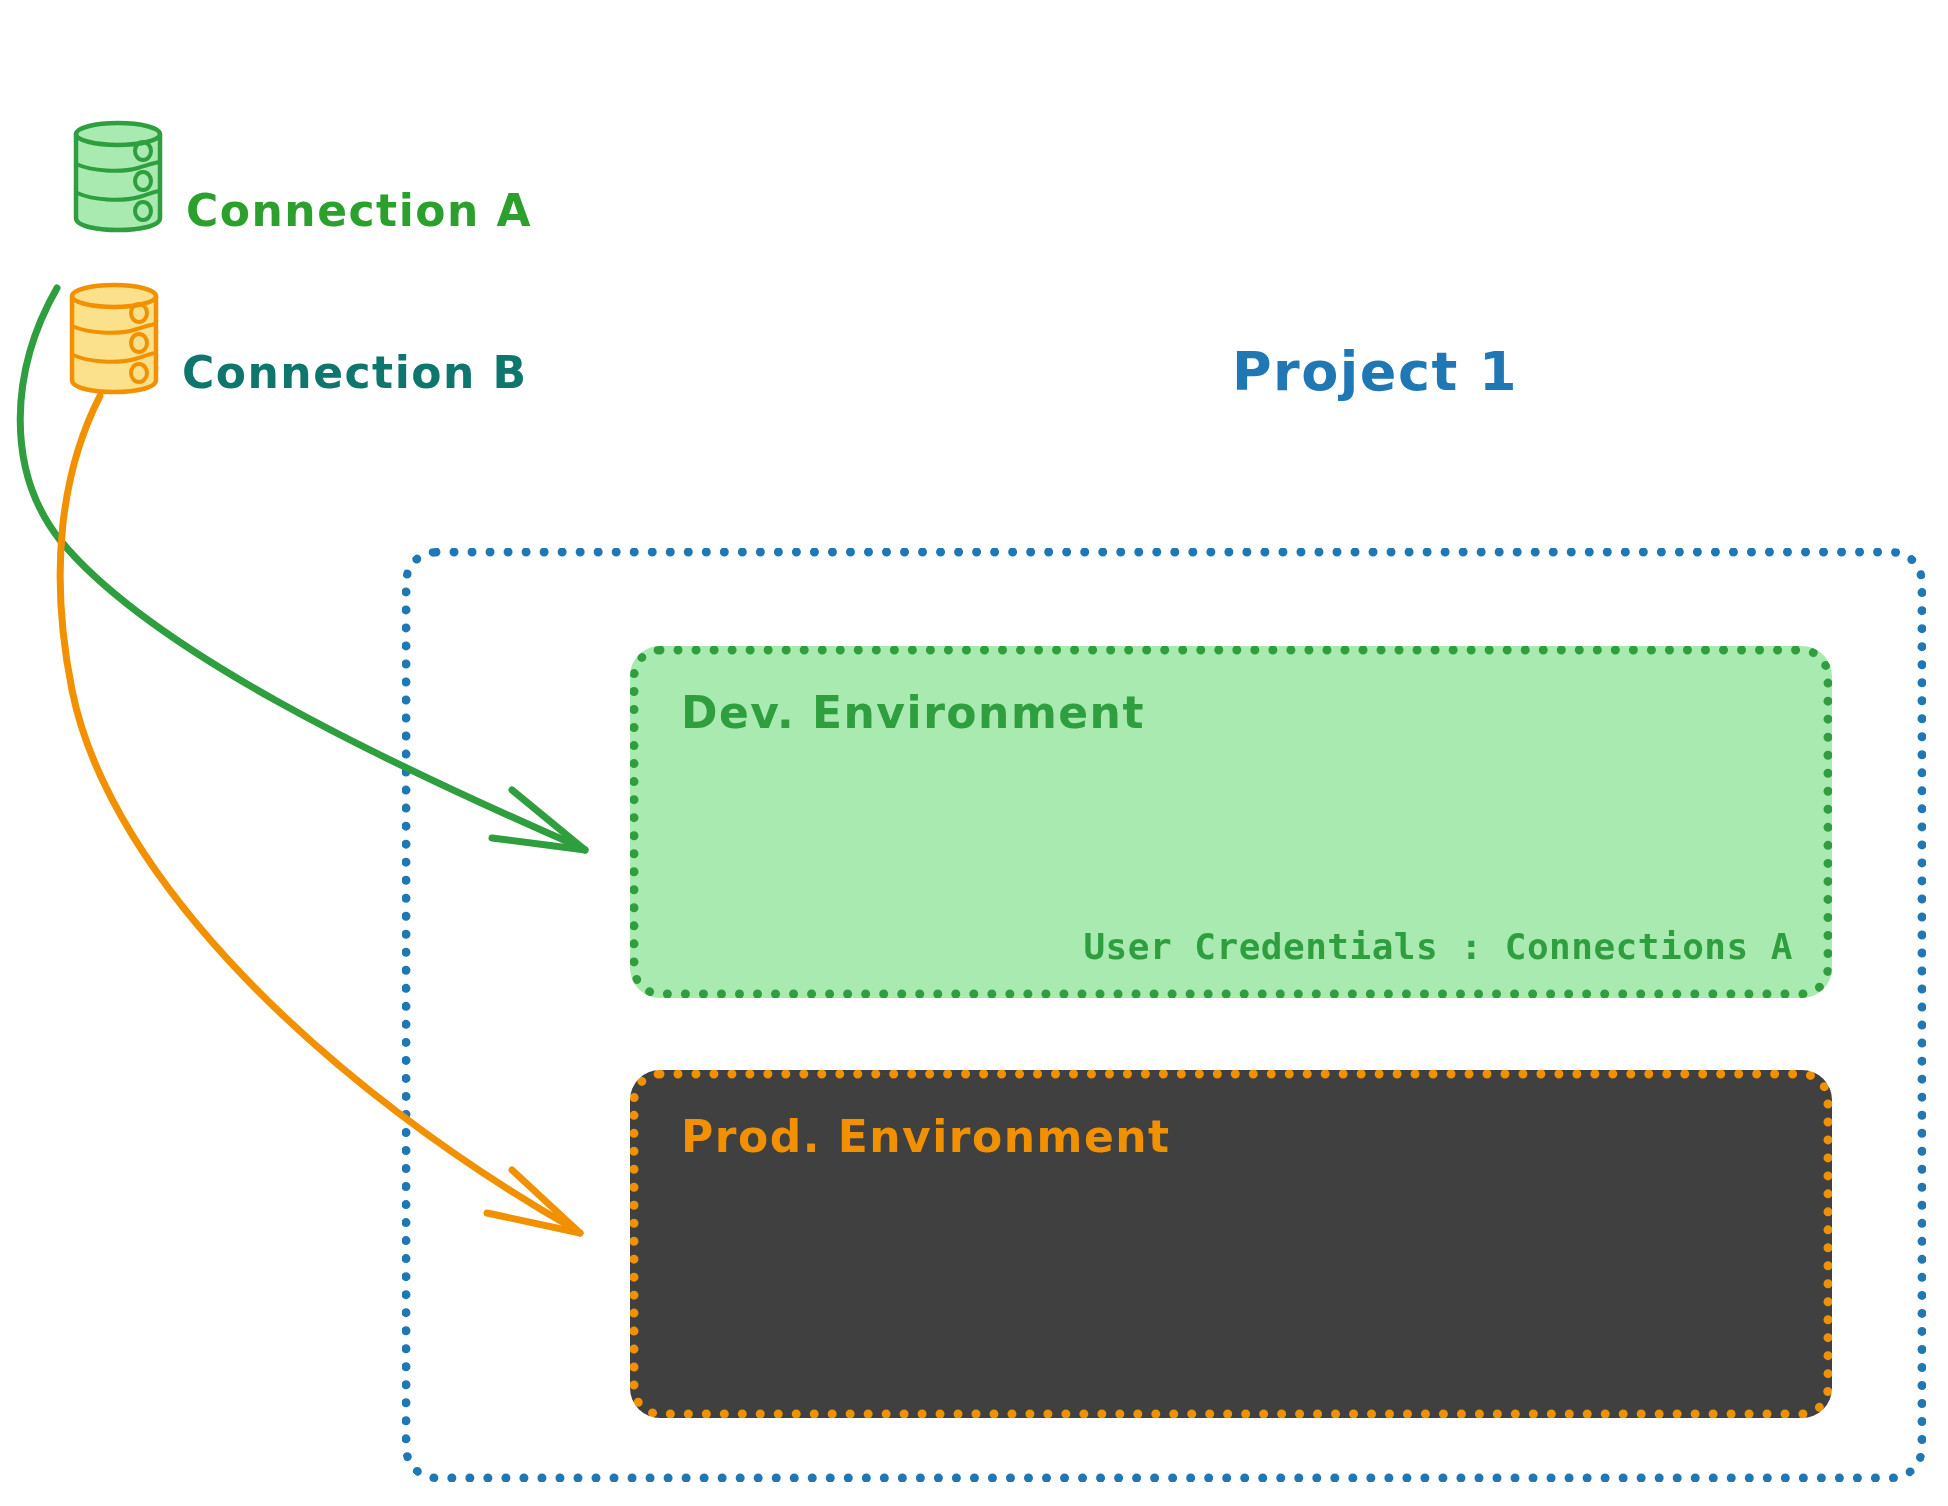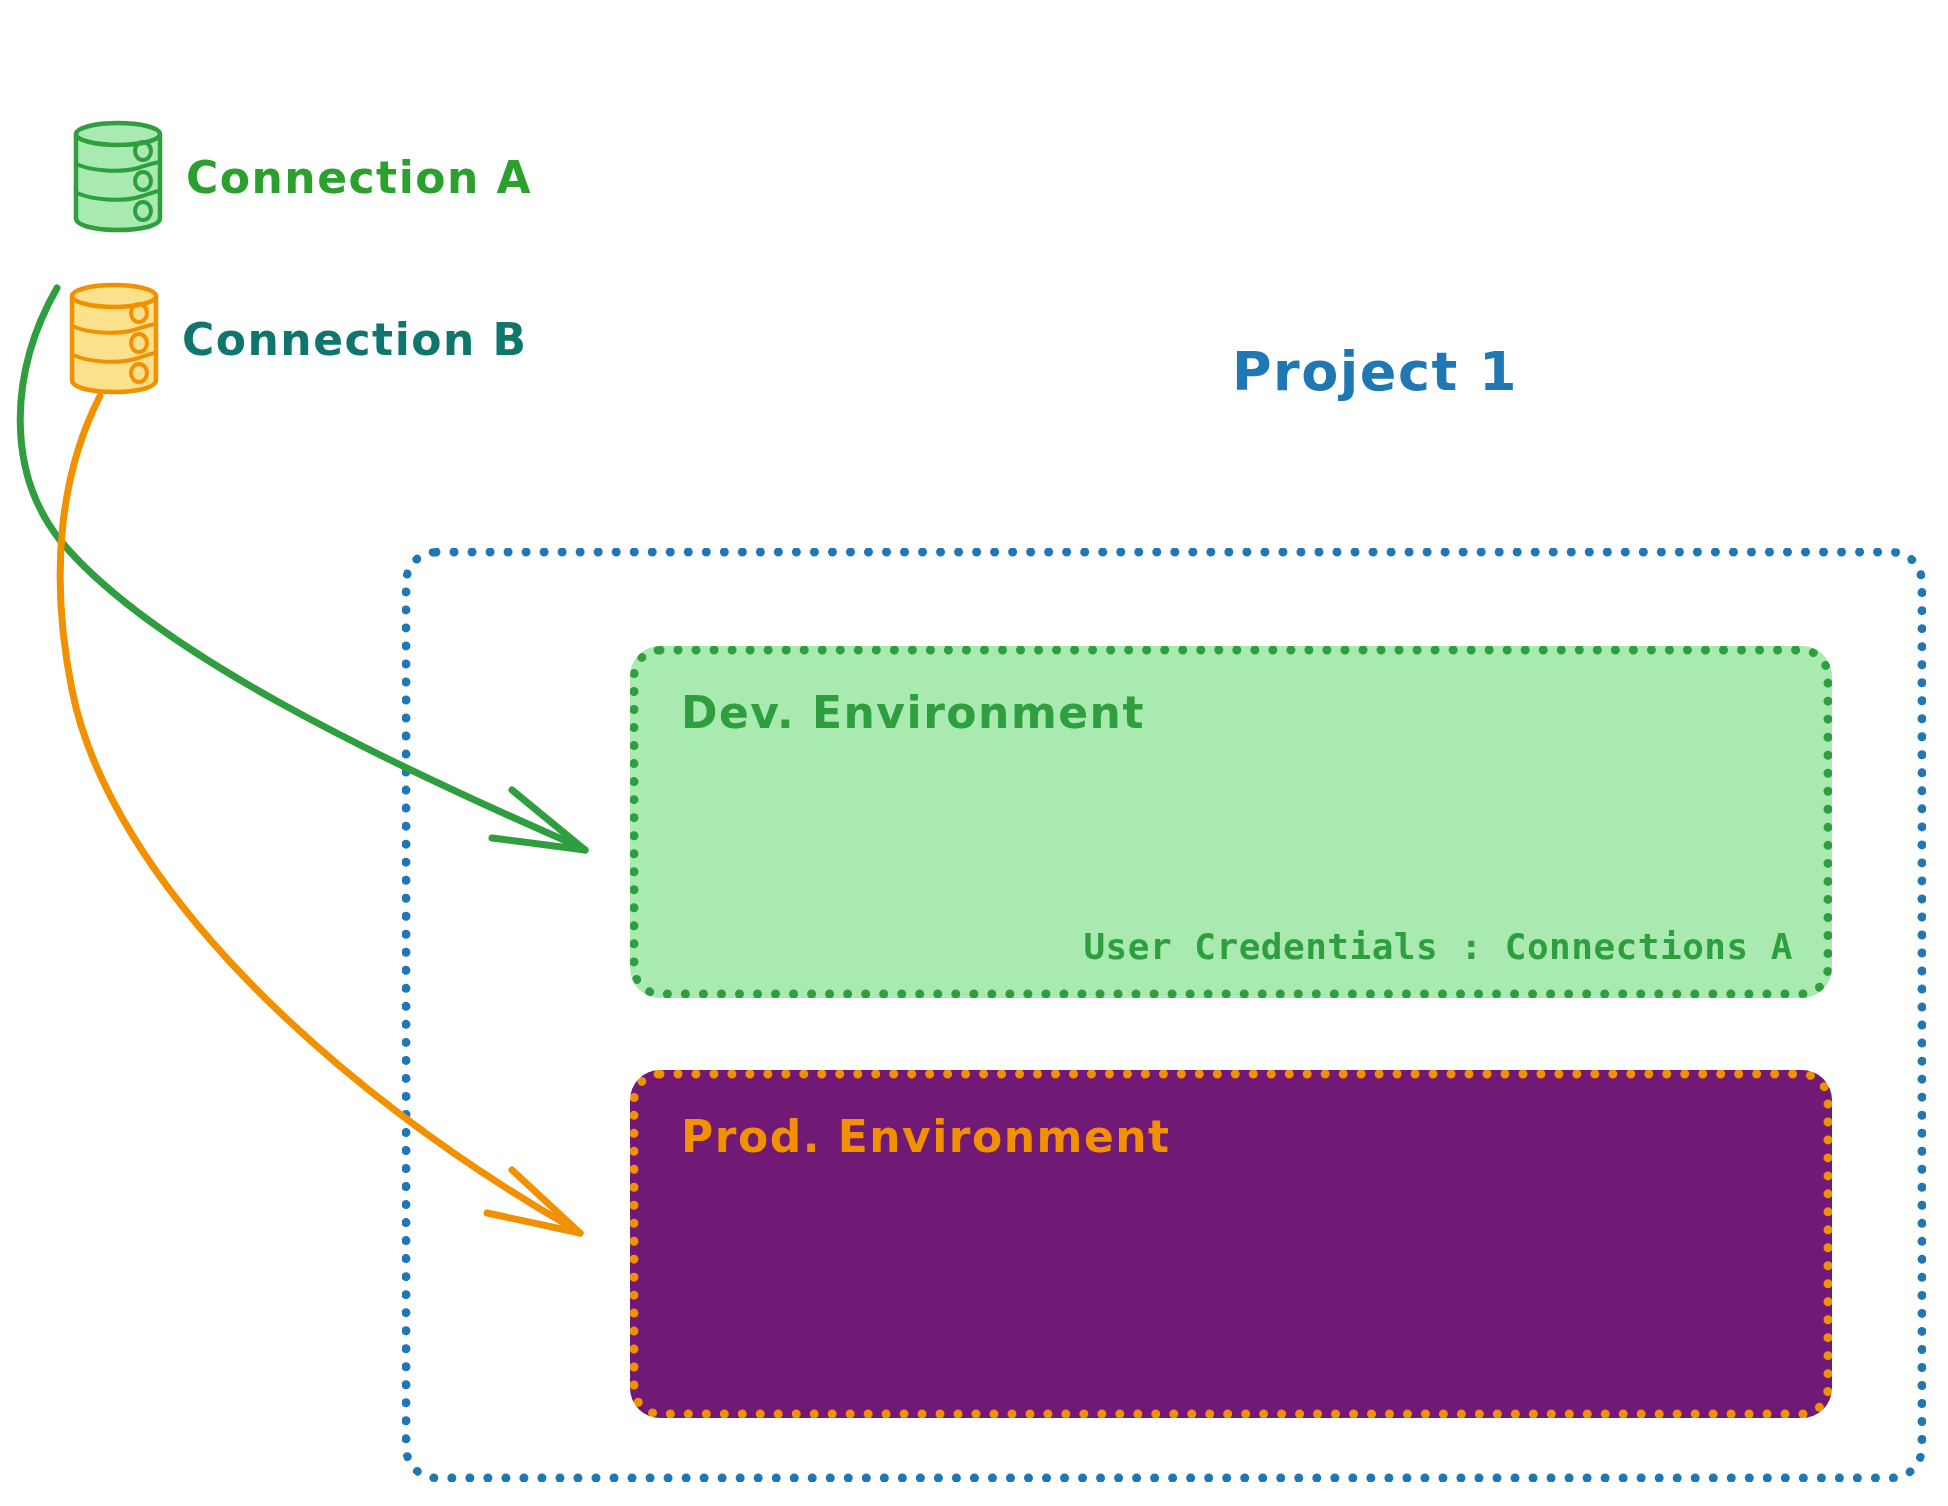--- a/index.html
+++ b/index.html
@@ -35,21 +35,21 @@
     top: 14px;
     font-size: 56px;
     color: #1f1f1f;
     white-space: nowrap;
   }
 
   
   .conn-row {
     position: absolute;
     display: flex;
-    align-items: flex-start;
+    align-items: flex-end;
   }
   #connection-a-row { left: 66px; top: 118px; }
   #connection-b-row { left: 62px; top: 280px; }
 
   .db-icon { position: relative; width: 104px; height: 118px; }
   .db-icon svg { display: block; width: 104px; height: 118px; }
 
   .conn-label {
     font-size: 44px;
     white-space: nowrap;
@@ -99,21 +99,21 @@
     height: 352px;
     border: 9px dotted #2e9e3e;
     background: #a8eab0;
   }
   #prod-environment-box {
     left: 618px;
     top: 1070px;
     width: 1202px;
     height: 348px;
     border: 9px dotted #f29100;
-    background: #701a75;
+    background: #404040;
   }
 
   .env-title {
     font-size: 44px;
     margin: 32px 0 0 42px;
     white-space: nowrap;
   }
   #dev-environment-title { color: #2e9e3e; }
   #prod-environment-title { color: #f29100; }
 

